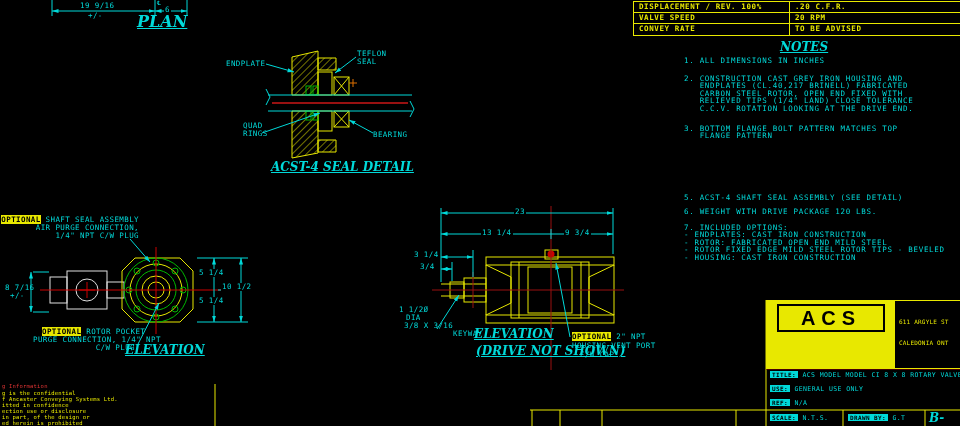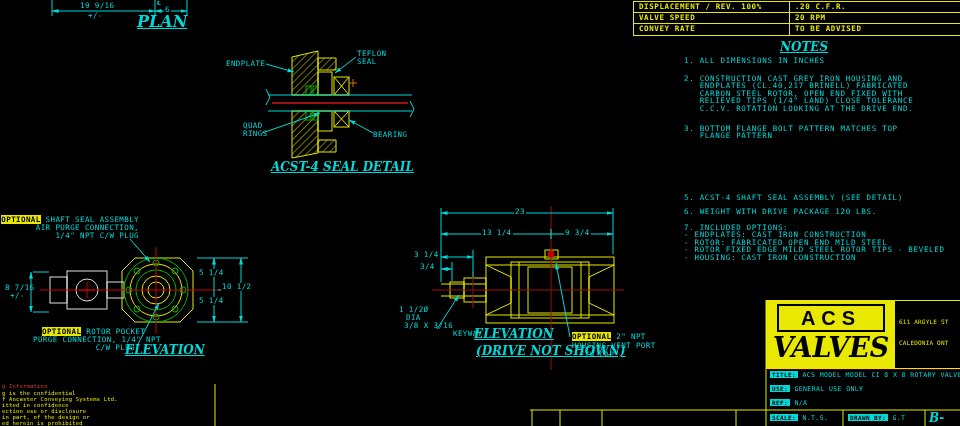--- a/index.html
+++ b/index.html
@@ -261,21 +261,20 @@
   <div class="t" style="left:572px;top:333px;"><span class="hl">OPTIONAL</span><span> 2" NPT</span></div>
   <div class="t" style="left:572px;top:342px;">HOUSING VENT PORT</div>
   <div class="t" style="left:580px;top:351px;">C/W CAP</div>
 
   <div class="script" style="left:474px;top:327px;font-size:12px;">ELEVATION</div>
   <div class="script" style="left:476px;top:344px;font-size:12px;">(DRIVE NOT SHOWN)</div>
 
   <div id="logo">
     <div class="lbox">
       <div class="acs">ACS</div>
-      <div class="valves">VALVES</div>
     </div>
     <div class="addr">
       <div>611 ARGYLE ST</div>
       <div>CALEDONIA ONT</div>
       <div class="gap"></div>
       
       
       
       
       

